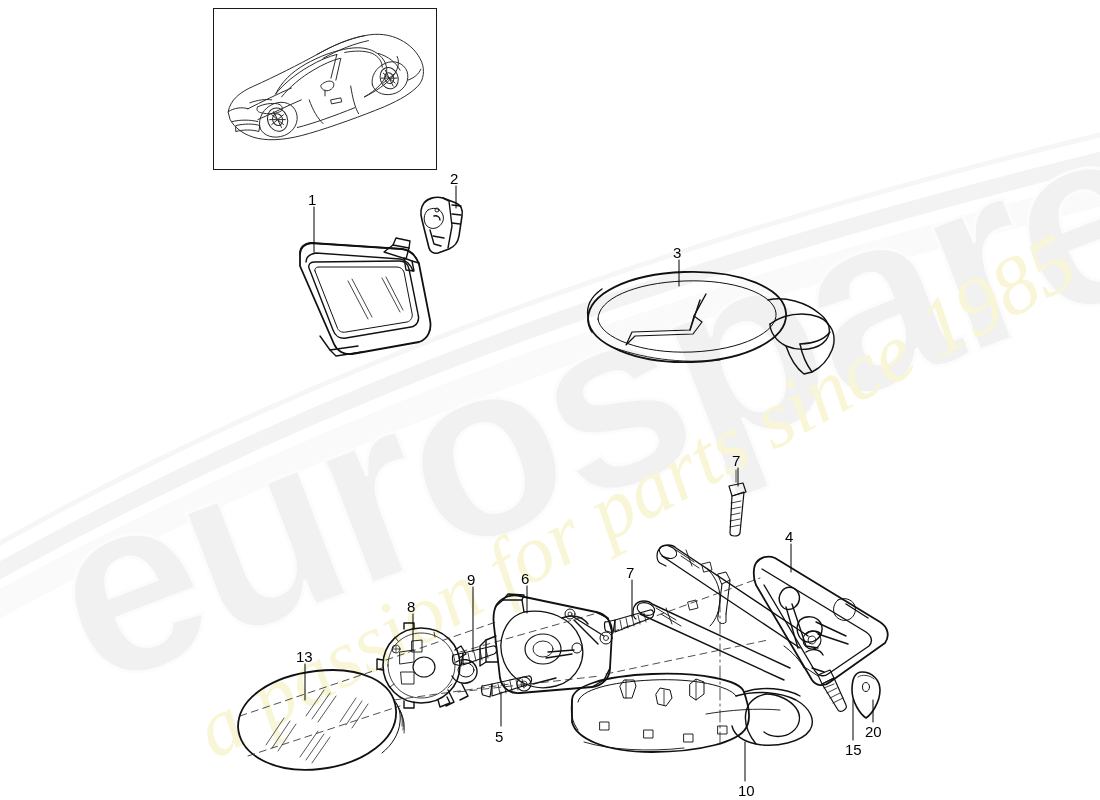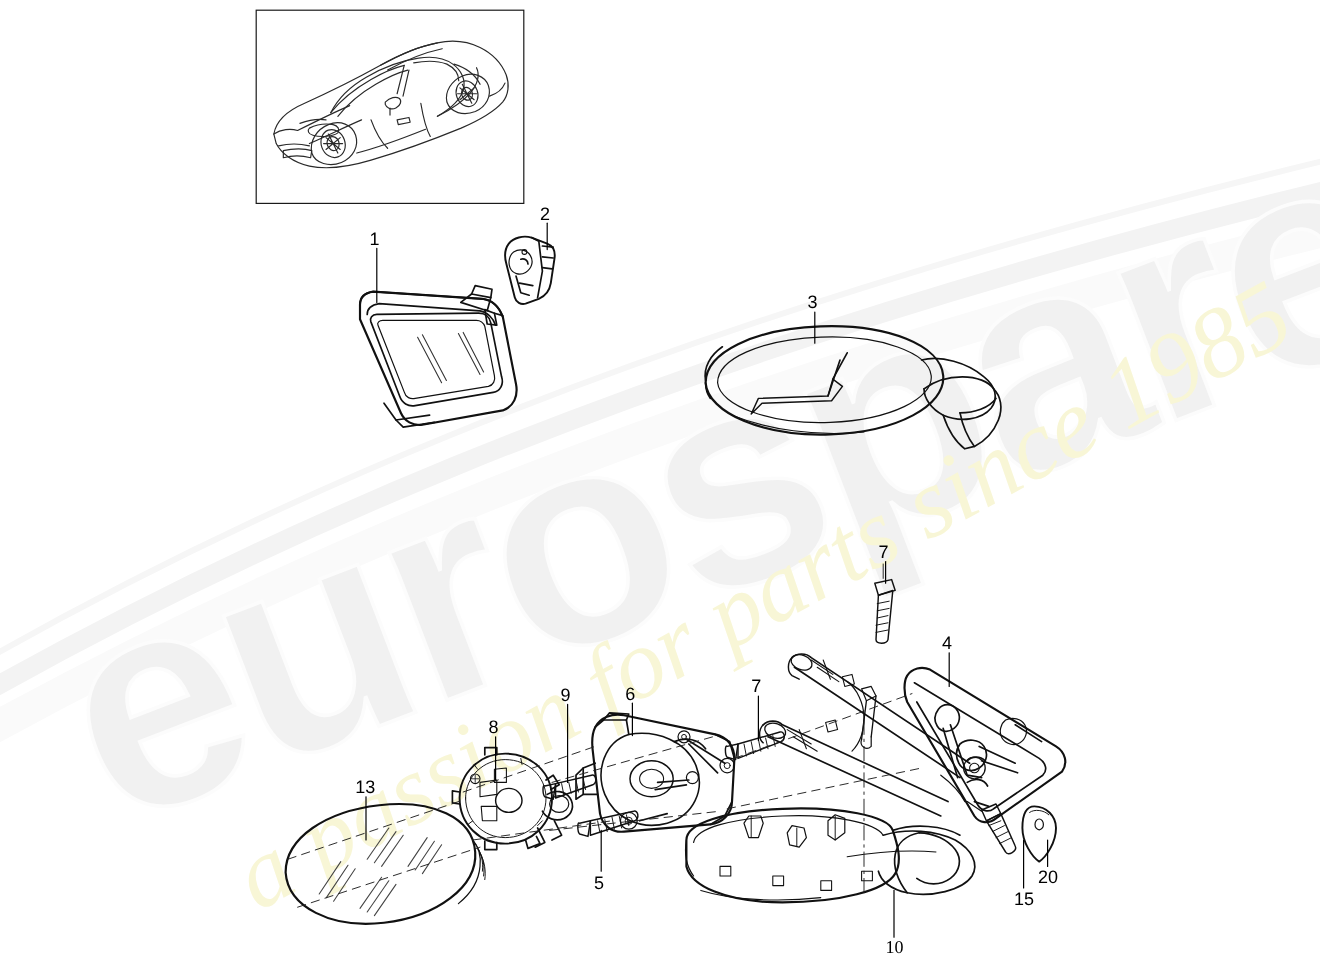--- a/index.html
+++ b/index.html
@@ -518,18 +518,18 @@
   <div class="callout" style="left:308px;  top:192px;">1</div>
   <div class="callout" style="left:450px;  top:171px;">2</div>
   <div class="callout" style="left:673px;  top:245px;">3</div>
   <div class="callout" style="left:785px;  top:529px;">4</div>
   <div class="callout" style="left:495px;  top:729px;">5</div>
   <div class="callout" style="left:521px;  top:571px;">6</div>
   <div class="callout" style="left:732px;  top:453px;">7</div>
   <div class="callout" style="left:626px;  top:565px;">7</div>
   <div class="callout" style="left:407px;  top:599px;">8</div>
   <div class="callout" style="left:467px;  top:572px;">9</div>
-  <div class="callout" style="left:738px;  top:783px;font-family:Liberation Serif, serif;">10</div>
+  <div class="callout" style="left:738px;  top:783px;">10</div>
   <div class="callout" style="left:296px;  top:649px;">13</div>
   <div class="callout" style="left:845px;  top:742px;">15</div>
   <div class="callout" style="left:865px;  top:724px;">20</div>
 
 </div>
 
 </body></html>

